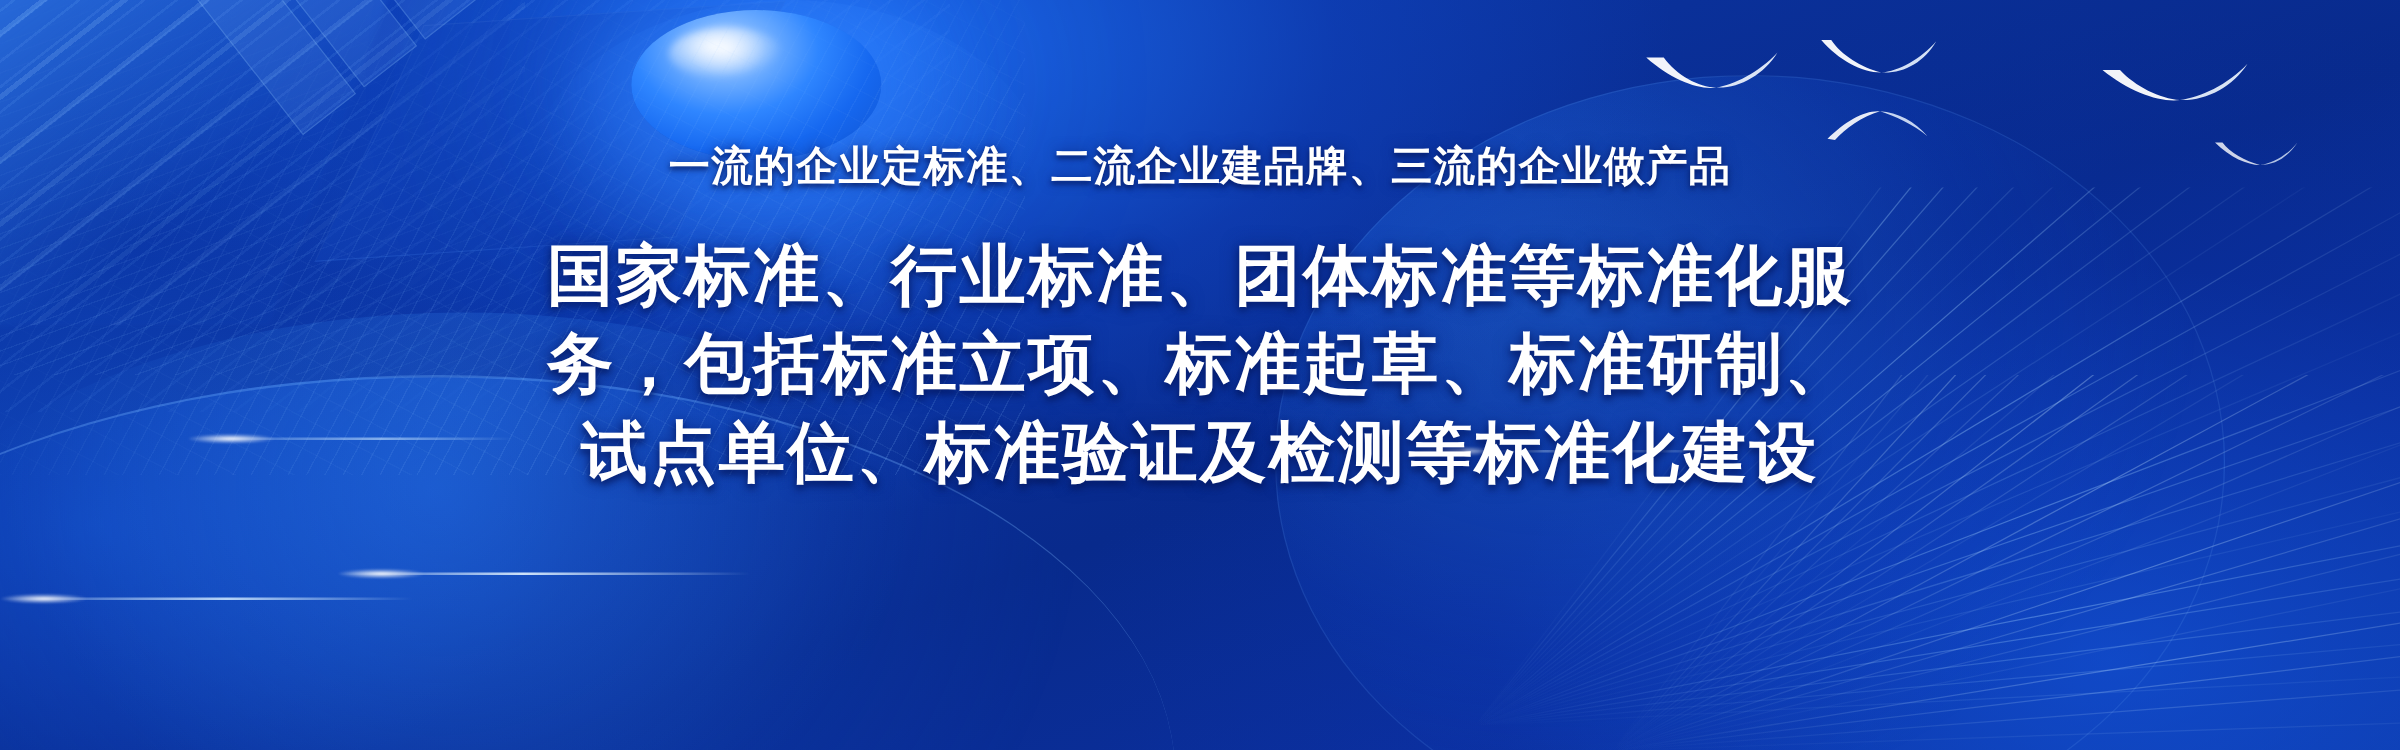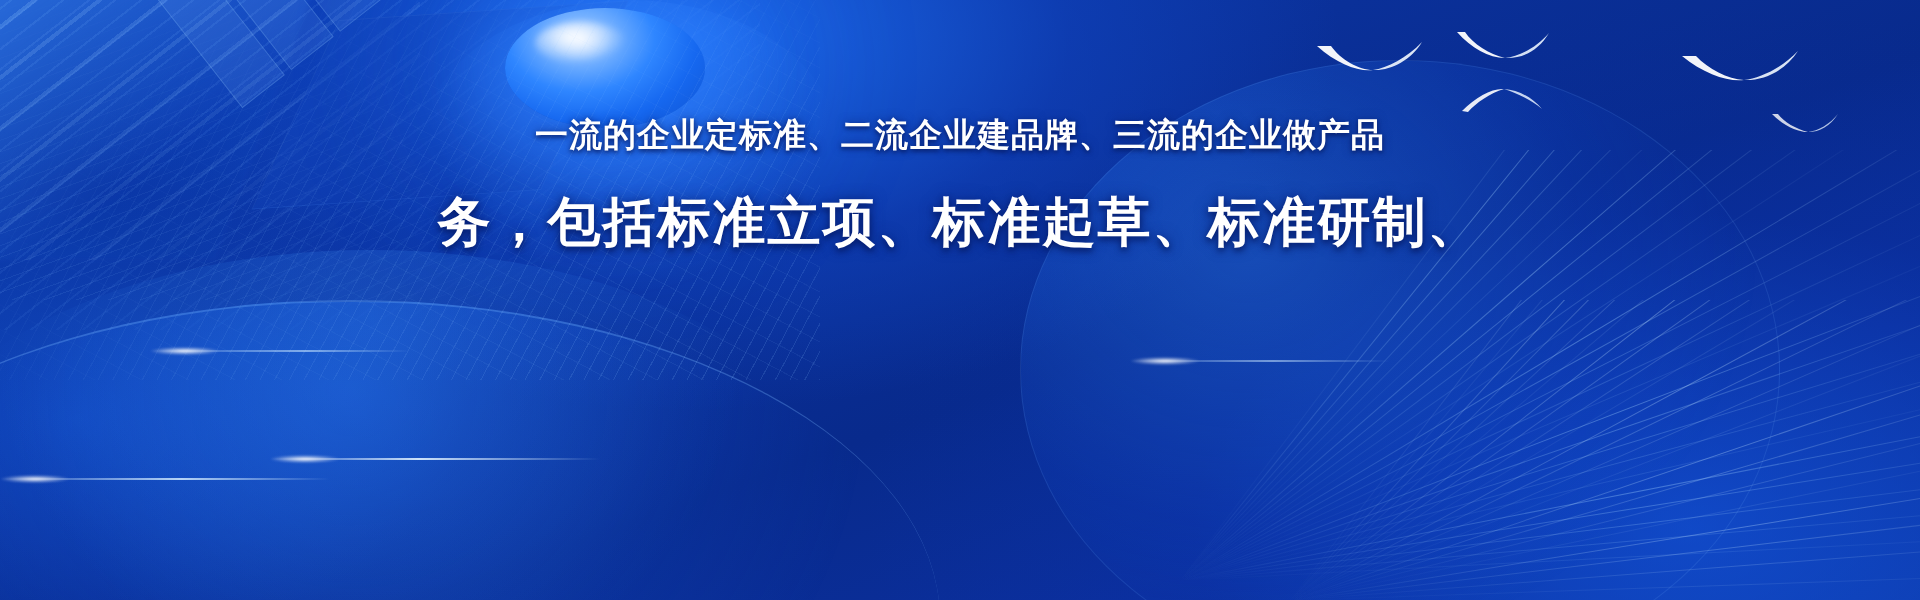--- a/index.html
+++ b/index.html
@@ -1,21 +1,21 @@
 <!DOCTYPE html>
 <html><head>
 <meta charset="utf-8">
 <style>
   html,body{margin:0;padding:0;background:#000;}
   *{box-sizing:border-box;}
   #banner{
     position:relative;
     width:1920px;height:600px;
     overflow:hidden;
-    font-family:Liberation Sans, sans-serif;
+    font-family:Liberation Serif, serif;
     background:
       radial-gradient(ellipse 900px 520px at 36% 6%, rgba(30,110,240,0.95) 0%, rgba(18,72,200,0.45) 42%, rgba(8,40,150,0.0) 72%),
       radial-gradient(ellipse 1100px 700px at 88% 88%, rgba(20,90,230,0.55) 0%, rgba(10,48,170,0.25) 45%, rgba(5,25,110,0.0) 75%),
       radial-gradient(ellipse 700px 420px at 4% 70%, rgba(24,96,225,0.45) 0%, rgba(8,38,150,0.12) 55%, rgba(4,20,100,0) 80%),
       linear-gradient(160deg,#0b3fb4 0%,#0a37a6 18%,#0a3099 38%,#082a8c 58%,#0b2f9c 78%,#0d3aa8 100%);
   }
 
   
   .layer{position:absolute;inset:0;pointer-events:none;}
 
@@ -299,17 +299,19 @@
     <svg width="70" height="26" viewBox="0 0 70 26" aria-hidden="true">
       <path d="M2 4 C14 16, 28 22, 38 22 C26 19, 14 12, 8 4 Z" fill="#ffffff" opacity="0.8"></path>
       <path d="M38 22 C48 21, 60 14, 68 4 C60 16, 50 22, 38 22 Z" fill="#eaf4ff" opacity="0.75"></path>
     </svg>
   </div>
 
   <div class="copy">
     <div class="tagline">一流的企业定标准、二流企业建品牌、三流的企业做产品</div>
 
     <div class="headline">
+      <span>国家标准、行业标准、团体标准等标准化服</span>
       <span>务，包括标准立项、标准起草、标准研制、</span>
+      <span>试点单位、标准验证及检测等标准化建设</span>
     </div>
   </div>
 
 </div>
 
 </body></html>

